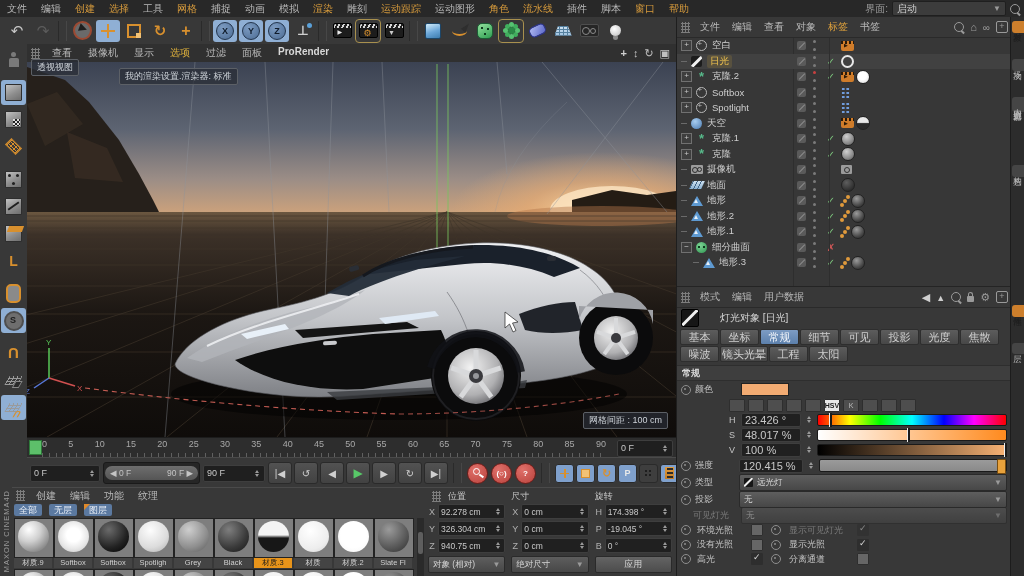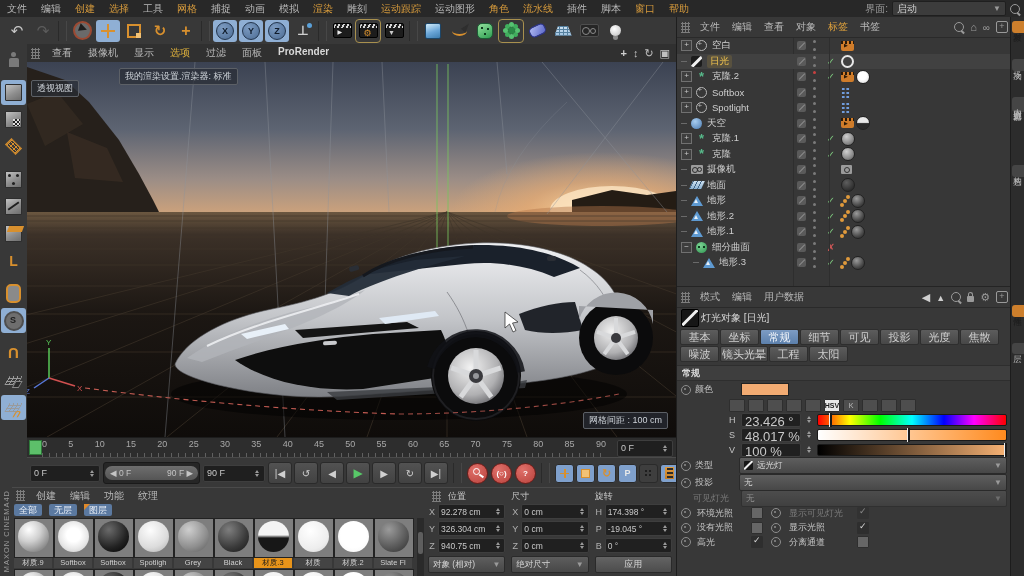--- a/index.html
+++ b/index.html
@@ -260,21 +260,21 @@
   .oi-camera::after{content:"";position:absolute;right:1px;top:1.5px;width:3px;height:3px;border:1px solid #2e2e2e;border-radius:50%}
   .oi-floor{width:12px;height:8px;background:
      repeating-linear-gradient(90deg,#44688c 0 1px,transparent 1px 4px),
      linear-gradient(#cfe0ee,#8cb2d2);transform:skewX(-25deg)}
   .oi-terrain{width:0;height:0;border-left:6px solid transparent;border-right:6px solid transparent;border-bottom:10px solid #5e9ad2;position:relative}
   .oi-terrain::after{content:"";position:absolute;left:-2.5px;top:3.5px;border-left:2.5px solid transparent;border-right:2.5px solid transparent;border-bottom:4px solid #e8f0f8}
   .oi-sds{width:11px;height:11px;border-radius:50%;background:radial-gradient(circle at 38% 32%,#7cd494,#2e9450);position:relative}
   .oi-sds::after{content:"";position:absolute;left:2px;top:4.5px;width:2px;height:2px;background:#0e3a1e;box-shadow:5px 0 #0e3a1e}
   
   #attr{position:relative;padding:0 0 0 0}
-  #attr-title{height:20px;display:flex;align-items:center;gap:2px;padding-left:4px}
+  #attr-title{height:20px;display:flex;align-items:center;gap:21px;padding-left:4px}
   #attr-title .ticon{width:16px;height:16px;background:#161616;border:1px solid #000;border-radius:2px;position:relative;overflow:hidden}
   #attr-title .ticon::after{content:"";position:absolute;left:-3px;top:6px;width:22px;height:3px;background:#f0f0f0;transform:rotate(-45deg)}
   #attr-tabs{display:flex;flex-wrap:wrap;gap:1px;padding:1px 3px}
   .atab{width:37px;height:14px;background:linear-gradient(#5c5c5c,#474747);border:1px solid #2e2e2e;border-radius:2px;
         color:#cfcfcf;font-size:11px;display:flex;align-items:center;justify-content:center;white-space:nowrap}
   .atab.wide{width:46px}
   .atab.active{background:linear-gradient(#7d9cc4,#5c80ac);color:#f0f4fa}
   #attr-section{height:14px;display:flex;align-items:center;padding-left:5px;color:#d8d8d8;font-weight:bold;font-size:9px;background:#3e3e3e;border-top:1px solid #2e2e2e;border-bottom:1px solid #2e2e2e;margin-top:2px}
   .anim-dot{width:8px;height:8px;border:1px solid #8e8e8e;border-radius:50%;position:relative;flex:none}
   .anim-dot::after{content:"";position:absolute;left:2px;top:2px;width:2px;height:2px;border-radius:50%;background:#8e8e8e}
@@ -282,21 +282,21 @@
   .alabel{font-size:9px;color:#c4c4c4;white-space:nowrap}
   .alabel.dim{color:#7a7a7a}
   #color-swatch{width:46px;height:11px;background:#f2ab72;border:1px solid #222;margin-left:24px}
   #colortools{display:flex;align-items:center;gap:3px;padding-left:52px;height:14px}
   .ct{width:14px;height:11px;background:#4e4e4e;border:1px solid #2e2e2e;border-radius:1px;color:#bdbdbd;
       font-size:7px;display:flex;align-items:center;justify-content:center}
   .ct.pressed{background:#e8e8e8;color:#1c1c1c;font-weight:bold}
   .hsvrow{display:flex;align-items:center;gap:4px;padding-left:52px;height:15px}
   .hsv-l{width:8px;font-size:9px;color:#c4c4c4}
   .vbox{width:52px;height:12px;background:#202020;border:1px solid #3e3e3e;border-radius:2px;color:#c8c8c8;
-        font-size:13px;display:flex;align-items:flex-start;padding:0 3px;white-space:nowrap}
+        font-size:11px;display:flex;align-items:flex-end;padding:0 3px;white-space:nowrap}
   .hsvbar{flex:1;height:10px;border:1px solid #1a1a1a;border-radius:2px;position:relative;margin-right:4px}
   .bar-h{background:linear-gradient(90deg,#f00,#ff0 17%,#0f0 33%,#0ff 50%,#00f 67%,#f0f 83%,#f00)}
   .bar-s{background:linear-gradient(90deg,#fff,#ff8a1e)}
   .bar-v{background:linear-gradient(90deg,#000,#f7b274)}
   .marker{position:absolute;top:-2px;bottom:-2px;width:2px;background:#1a1a1a;border-left:1px solid #eee}
   .slider{flex:1;height:11px;background:linear-gradient(#9a9a9a,#8a8a8a);border:1px solid #1a1a1a;border-radius:2px;position:relative;margin-right:4px}
   .slider .handle{position:absolute;right:0;top:-1px;width:7px;height:13px;background:#e8a23c;border:1px solid #7a4e10;border-radius:1px}
   .ddicon{width:9px;height:9px;background:#161616;border-radius:1px;position:relative;overflow:hidden;flex:none}
   .ddicon::after{content:"";position:absolute;left:-2px;top:3px;width:13px;height:2px;background:#eee;transform:rotate(-45deg)}
   .cbgrid{display:grid;grid-template-columns:14px 52px 18px 16px 66px 18px;align-items:center;
@@ -605,21 +605,21 @@
       <line x1="0" y1="0" x2="0" y2="-30" stroke="#58c858" stroke-width="1.5"></line>
       <text x="-3" y="-33" fill="#58c858">Y</text>
       <line x1="0" y1="0" x2="26" y2="8" stroke="#d05050" stroke-width="1.5"></line>
       <text x="28" y="13" fill="#d05050">X</text>
       <line x1="0" y1="0" x2="-15" y2="10" stroke="#5878d8" stroke-width="1.5"></line>
       <text x="-24" y="16" fill="#5878d8">Z</text>
     </g>
 
     <polygon points="478,250 478,266 482.5,262 486,270 489,268.5 485.5,261 491,260" fill="#fff" stroke="#222" stroke-width="0.7"></polygon>
   </svg>
-  <div class="vp-badge" style="left:4px;top:36px">透视视图</div>
+  <div class="vp-badge" style="left:4px;top:15px">透视视图</div>
   <div class="vp-badge" style="left:92px;top:24px">我的渲染设置.渲染器: 标准</div>
   <div class="vp-badge" style="right:8px;bottom:8px">网格间距 : 100 cm</div>
 </div>
 
 <div id="timeline" class="abs">
   <div id="ruler">
     <div id="playhead"></div>
     <div id="ticklabels">
         <span class="tlabel">0</span>
         <span class="tlabel">5</span>
@@ -1269,20 +1269,31 @@
             <span>100 %</span>
           </span>
           <span class="spin"></span>
           <span class="hsvbar bar-v">
             <span class="marker" style="left: calc(99.5% - 1px);"></span>
           </span>
         </div>
       </div>
     <div class="arow">
       <span class="anim-dot"></span>
+      <span class="alabel" style="width:40px">强度</span>
+      <span class="vbox" style="width:56px">
+          <span>120.415 %</span>
+        </span>
+      <span class="spin"></span>
+      <span class="slider">
+          <span class="handle"></span>
+        </span>
+    </div>
+    <div class="arow">
+      <span class="anim-dot"></span>
       <span class="alabel" style="width:40px">类型</span>
       <span class="dropdown" style="margin-right:4px">
         <span style="display:flex;align-items:center;gap:4px">
             <span class="ddicon"></span>
             <span>远光灯</span>
           </span>
         <span class="arrow-down">▼</span>
       </span>
     </div>
     <div class="arow">

